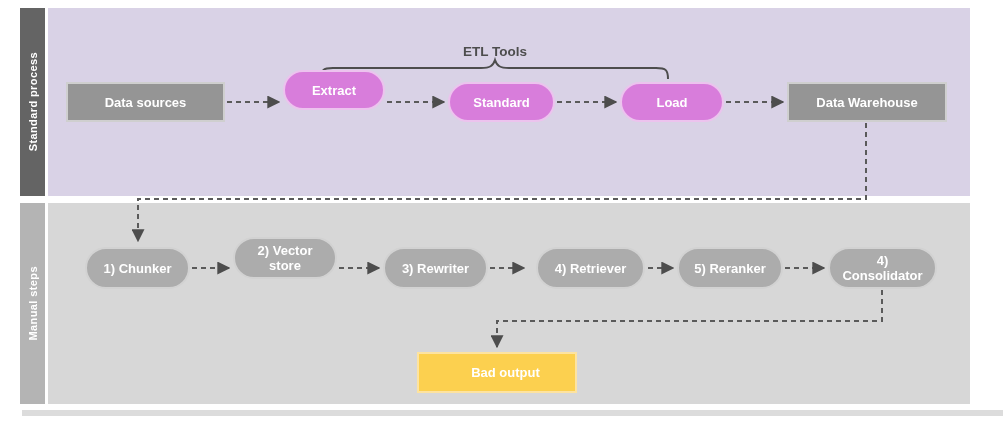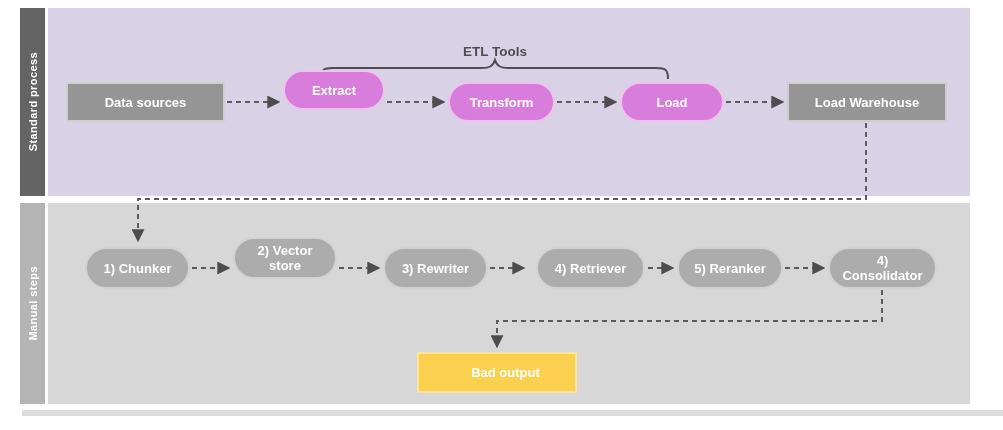--- a/index.html
+++ b/index.html
@@ -93,27 +93,27 @@
 
   <div id="etl-label">ETL Tools</div>
 
   <div id="n-datasources" class="node rect-gray">
     <span>Data sources</span>
   </div>
   <div id="n-extract" class="node pill-pink">
     <span>Extract</span>
   </div>
   <div id="n-transform" class="node pill-pink">
-    <span>Transform</span>
+    <span>Standard</span>
   </div>
   <div id="n-load" class="node pill-pink">
     <span>Load</span>
   </div>
   <div id="n-datawarehouse" class="node rect-gray">
-    <span>Load Warehouse</span>
+    <span>Data Warehouse</span>
   </div>
 
   <div id="n-chunker" class="node pill-gray">
     <span>1) Chunker</span>
   </div>
   <div id="n-vectorstore" class="node pill-gray">
     <span>2) Vector store</span>
   </div>
   <div id="n-rewriter" class="node pill-gray">
     <span>3) Rewriter</span>

